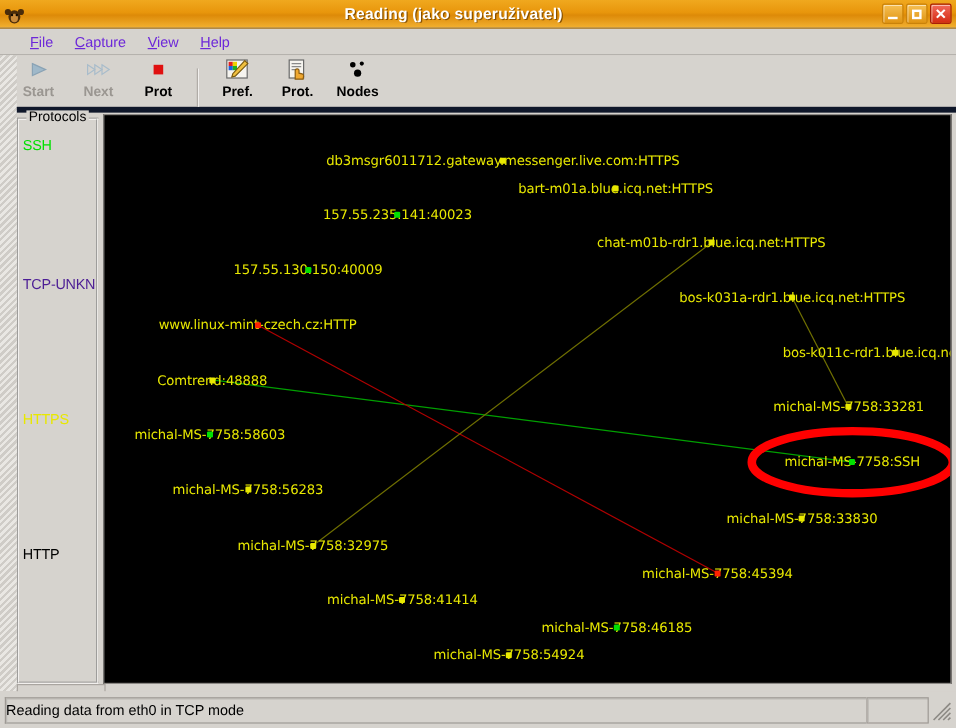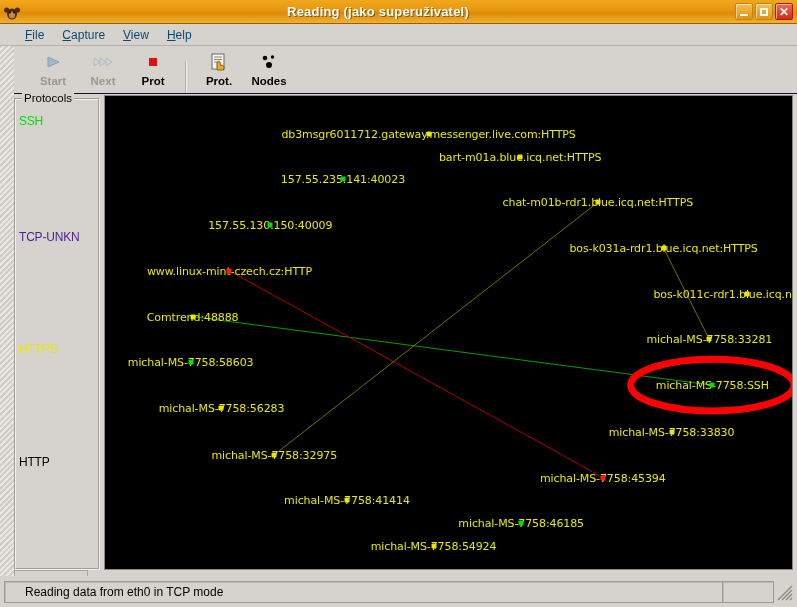--- a/index.html
+++ b/index.html
@@ -82,38 +82,38 @@
     height: 22px;
     background: #d6d3ce;
     border-bottom: 1px solid #b5b2ad;
     display: flex;
     align-items: center;
     padding-left: 16px;
     box-sizing: border-box;
   }
   .menu-item {
     font-size: 12px;
-    color: #0c4a6e;
+    color: #6d28d9;
     padding: 2px 9px;
     cursor: default;
     white-space: nowrap;
   }
   .menu-item u { text-decoration: underline; }
 
   
   .toolbar {
     position: absolute;
     left: 0; top: 46px;
     width: 797px;
     height: 48px;
     background: #d6d3ce;
-    border-bottom: 1px solid #0f172a;
+    border-bottom: 5px solid #0f172a;
     display: flex;
     align-items: flex-end;
-    padding-left: 28px;
+    padding-left: 7px;
     box-sizing: border-box;
   }
   .tbtn {
     width: 50px;
     height: 46px;
     display: flex;
     flex-direction: column;
     align-items: center;
     justify-content: flex-start;
     padding-top: 5px;
@@ -147,21 +147,21 @@
     width: 797px;
     height: 482px;
     background: #d6d3ce;
     box-sizing: border-box;
     display: flex;
   }
 
   
   .proto-panel {
     position: relative;
-    width: 86px;
+    width: 68px;
     margin: 4px 3px 6px 14px;
     background: #d6d3ce;
     border: 2px groove #f2f0ee;
     box-sizing: border-box;
   }
   .proto-legend {
     position: absolute;
     top: -8px;
     left: 6px;
     background: #d6d3ce;
@@ -231,21 +231,21 @@
     padding: 5px 4px 4px 4px;
   }
   .status-text-box {
     flex: 1 1 auto;
     border: 1px solid #9e9a95;
     border-right: none;
     background: #d6d3ce;
     box-shadow: inset 1px 1px 0 rgba(0,0,0,0.12);
     display: flex;
     align-items: center;
-    padding-left: 20px;
+    padding-left: 0;
     box-sizing: border-box;
     font-size: 12px;
     color: #000;
     overflow: hidden;
     white-space: nowrap;
   }
   .status-right-box {
     width: 52px;
     border: 1px solid #9e9a95;
     background: #d6d3ce;
@@ -340,20 +340,33 @@
       <div class="ico">
         <svg width="14" height="14" viewBox="0 0 14 14">
             <rect x="3" y="3" width="8" height="8" fill="#e01010"></rect>
           </svg>
       </div>
       <div class="lbl">Prot</div>
     </div>
 
     <div class="tsep"></div>
 
+    <div class="tbtn">
+      <div class="ico">
+        <svg width="20" height="18" viewBox="0 0 20 18">
+          <rect x="1" y="1" width="17" height="15" fill="#f6f4ef" stroke="#6a6a6a" stroke-width="1"></rect>
+          <rect x="2.5" y="2.5" width="3.5" height="3.5" fill="#e02020"></rect>
+          <rect x="6" y="2.5" width="3.5" height="3.5" fill="#f0d000"></rect>
+          <rect x="2.5" y="6" width="3.5" height="3.5" fill="#2060e0"></rect>
+          <rect x="6" y="6" width="3.5" height="3.5" fill="#20b020"></rect>
+          <polygon points="16,1.5 18.5,4 8,14.5 5.2,15.2 6,12.4" fill="#f0c040" stroke="#7a5a10" stroke-width="1"></polygon>
+        </svg>
+      </div>
+      <div class="lbl">Pref.</div>
+    </div>
 
     <div class="tbtn">
       <div class="ico">
         <svg width="20" height="18" viewBox="0 0 20 18">
           <rect x="3" y="1" width="12" height="15" fill="#f6f4ef" stroke="#6a6a6a" stroke-width="1"></rect>
           <line x1="5" y1="4" x2="13" y2="4" stroke="#8a8a8a" stroke-width="1"></line>
           <line x1="5" y1="6.5" x2="13" y2="6.5" stroke="#8a8a8a" stroke-width="1"></line>
           <line x1="5" y1="9" x2="10" y2="9" stroke="#8a8a8a" stroke-width="1"></line>
           <path d="M8 16 L8 10 q0-1.6 1.6-1.6 q1.6 0 1.6 1.6 l0 2 l2.6 0.6 q1.4 .3 1.2 1.8 l-.4 2.6 l-6.6 0 z" fill="#f0a830" stroke="#8a5c10" stroke-width="1"></path>
         </svg>

